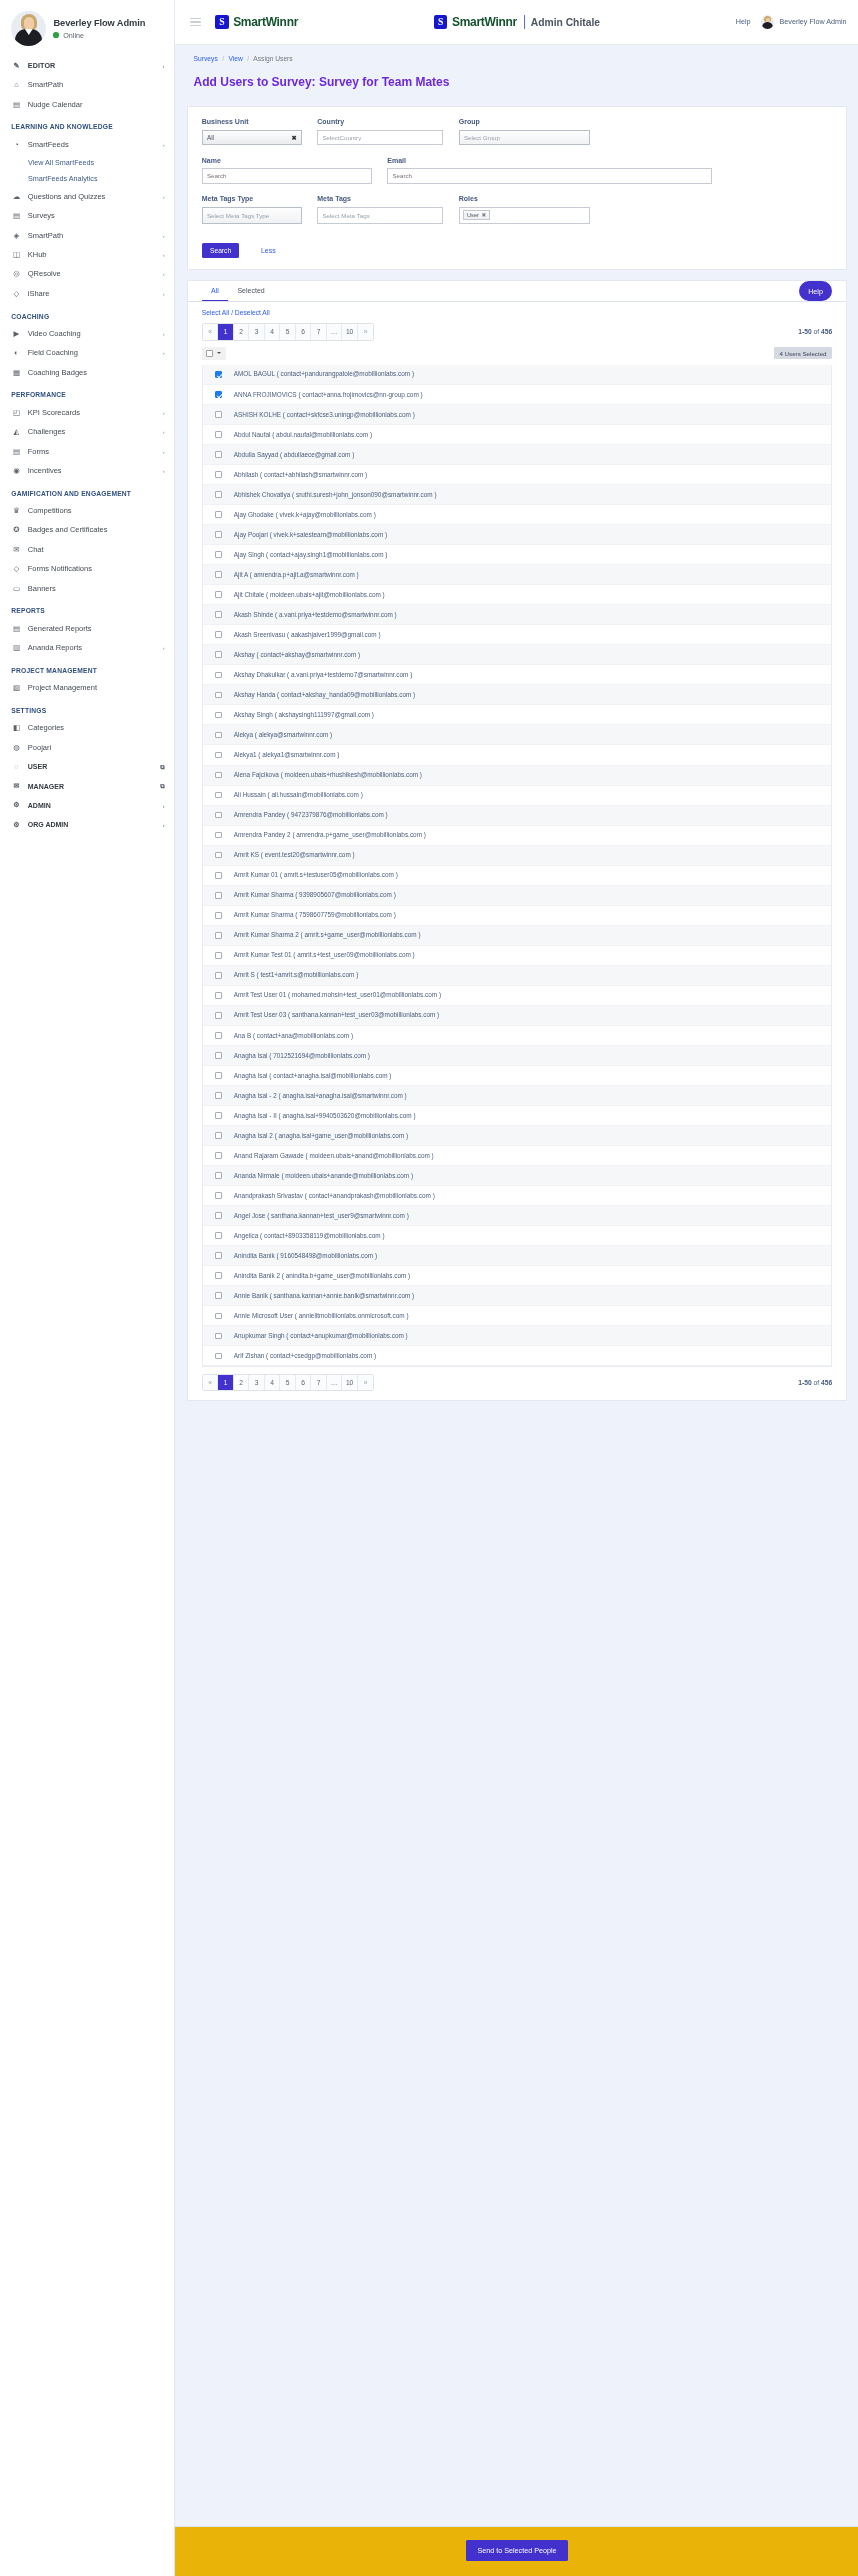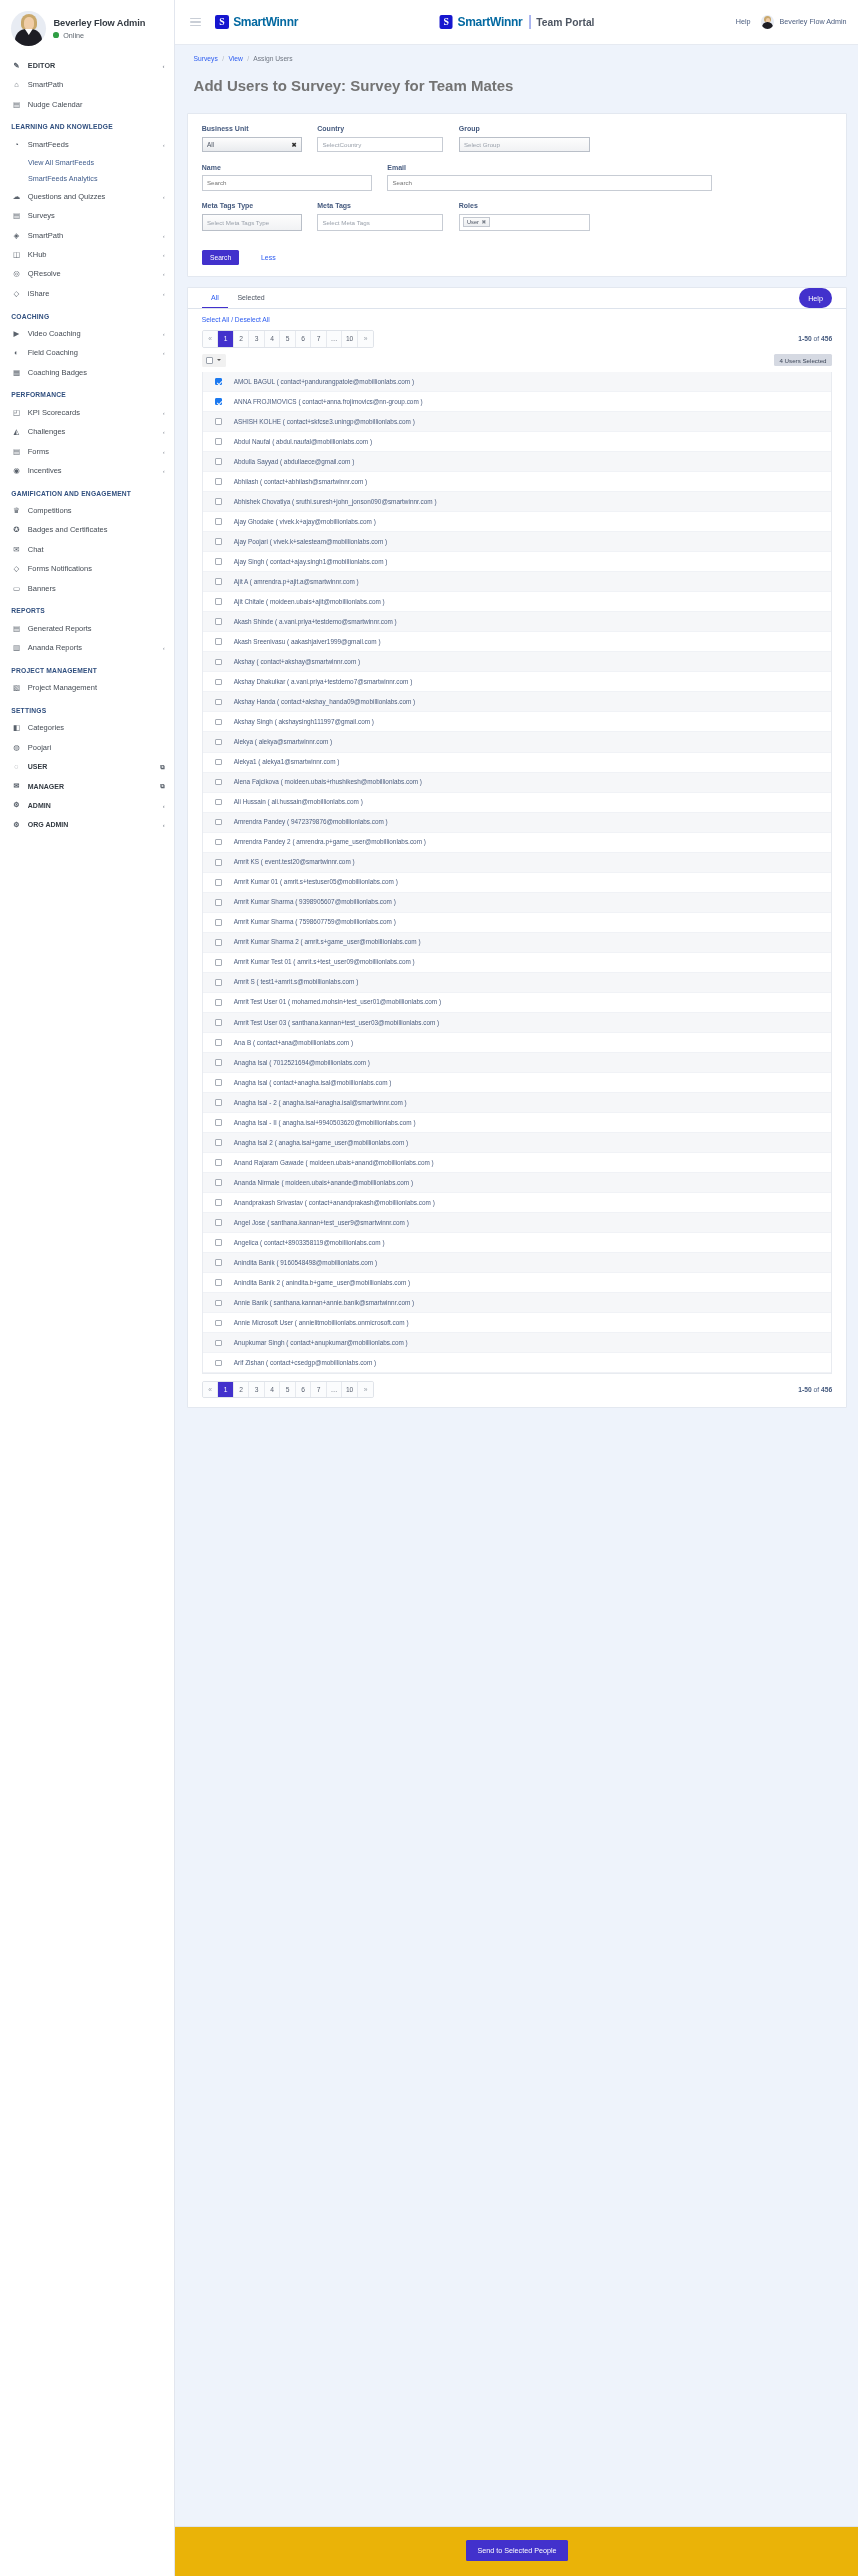--- a/index.html
+++ b/index.html
@@ -59,38 +59,38 @@
     padding:0 12.4px; border-bottom:0.5px solid #e6eaf1; gap:11.3px; position:relative;
   }
   .hamburger { display:flex; flex-direction:column; gap:2.1px; cursor:pointer; padding:3.1px; }
   .hamburger span { display:block; width:10.3px; height:1.5px; background:#c9ced6; border-radius:1px; }
   .brand { display:flex; align-items:center; gap:4.6px; }
   .brand-mark {
     width:13.4px; height:13.4px; background:#1616cf; border-radius:2.1px;
     color:#fff; font-weight:bold; font-size:9.8px; display:flex;
     align-items:center; justify-content:center; font-family:"Liberation Serif", serif;
   }
-  .brand-name { font-size:12px; font-weight:bold; color:#0369a1; letter-spacing:-0.3px; }
+  .brand-name { font-size:12px; font-weight:bold; color:#14532d; letter-spacing:-0.3px; }
   .brand-center { position:absolute; left:50%; transform:translateX(-50%); display:flex; align-items:center; gap:4.6px; }
   .brand-div { width:0.5px; height:13.4px; background:#5b6ee0; margin:0 2.1px; }
   .portal-label { font-size:10.3px; color:#4d5562; font-weight:600; }
   .topbar-right { margin-left:auto; display:flex; align-items:center; gap:10.3px; }
   .help-link { font-size:7.2px; color:#4a5c7e; cursor:pointer; }
   .user-chip { display:flex; align-items:center; gap:5.2px; font-size:7.2px; color:#4a5c7e; cursor:pointer; }
   .avatar-sm { width:13.4px; height:13.4px; border-radius:50%; background:#e8ecf3; overflow:hidden; position:relative; }
   .avatar-sm .h { position:absolute; left:3.1px; top:1px; width:7.2px; height:6.2px; border-radius:3.6px 3.6px 2.1px 2.1px; background:#c9a86c; }
   .avatar-sm .f { position:absolute; left:4.6px; top:2.6px; width:4.1px; height:5.2px; border-radius:2.1px; background:#f0cda8; }
   .avatar-sm .b { position:absolute; left:1px; top:7.2px; width:11.3px; height:8.2px; border-radius:5.2px 5.2px 0 0; background:#1d1d24; }
 
   .content { padding:9.3px 12.4px 0 12.4px; flex:1 1 auto; }
   .crumbs { font-size:6.7px; color:#8b929c; padding:1px 6.2px 2.1px 6.2px; }
   .crumbs a { color:#2b5bf0; text-decoration:none; cursor:pointer; }
   .crumbs .sep { color:#b6bcc5; margin:0 2.6px; }
   .crumbs .cur { color:#6f7681; }
-  .page-title { font-size:15px; color:#737373; padding:2.1px 6.2px 9.3px 6.2px; }
+  .page-title { font-size:12px; color:#6d28d9; padding:2.1px 6.2px 9.3px 6.2px; }
 
   .card { background:#ffffff; border:0.5px solid #e3e8f0; border-radius:1px; }
   .filters { padding:11.3px 13.4px 5.2px 13.4px; }
   .frow { display:flex; gap:15.5px; margin-bottom:11.3px; }
   .fcol { display:flex; flex-direction:column; }
   .fcol.w1 { width:100px; }
   .fcol.w2 { width:126px; }
   .fcol.w3 { width:131px; }
   .fcol.nm { width:170px; }
   .fcol.em { width:325px; }
@@ -362,21 +362,21 @@
           <span></span>
       </div>
       <div class="brand">
         <div class="brand-mark">S</div>
         <div class="brand-name">SmartWinnr</div>
       </div>
       <div class="brand-center">
         <div class="brand-mark">S</div>
         <div class="brand-name">SmartWinnr</div>
         <div class="brand-div"></div>
-        <div class="portal-label">Team Portal</div>
+        <div class="portal-label">Admin Chitale</div>
       </div>
       <div class="topbar-right">
         <div class="help-link">Help</div>
         <div class="user-chip">
           <span class="avatar-sm">
             <span class="h"></span>
               <span class="f"></span>
               <span class="b"></span>
           </span>
           <span>Beverley Flow Admin</span>

